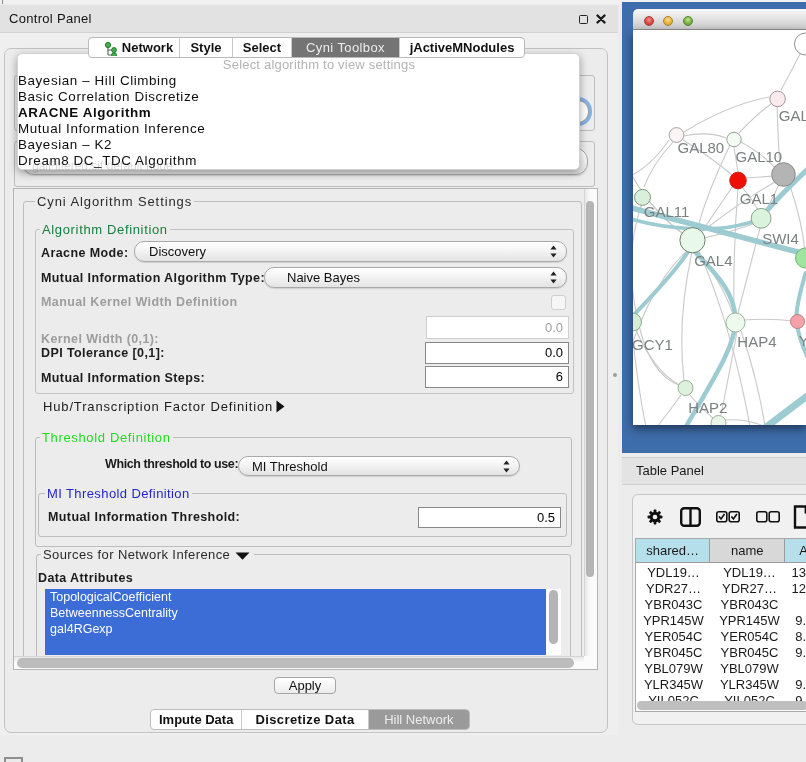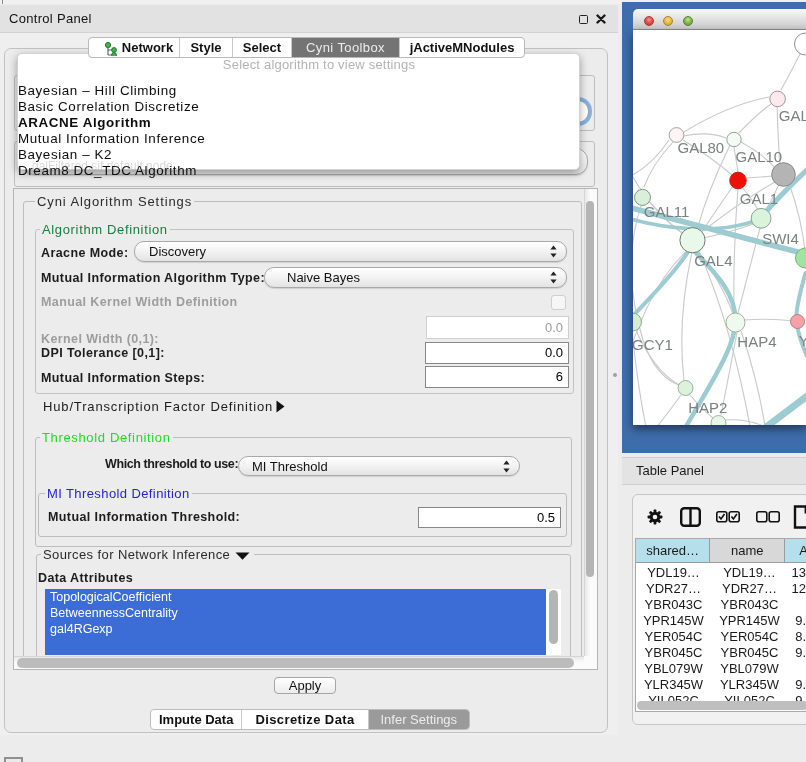--- a/index.html
+++ b/index.html
@@ -135,30 +135,30 @@
   <div class="abs" style="left:570px;top:467px;width:15px;height:14px;background:#fbfbfb;"></div>
 </div>
 
 
 <div class="abs" style="left:274px;top:677px;width:62px;height:17px;border:1px solid #a6a6a6;border-radius:4px;background:linear-gradient(#fff,#ececec);font-size:13px;color:#111;text-align:center;line-height:16px;">Apply</div>
 
 
 <div class="tabrow" style="left:150px;top:709px;width:320px;height:21px;">
   <div class="seg" style="width:92px;">Impute Data</div>
   <div class="seg" style="width:127px;letter-spacing:0.4px;">Discretize Data</div>
-  <div class="seg sel" style="width:101px;background:#9a9a9a;">Infer Settings</div>
+  <div class="seg sel" style="width:101px;background:#9a9a9a;">Hill Network</div>
 </div>
 
 
 <div class="abs" style="left:4px;top:757px;width:19px;height:19px;border:2px solid #8f8f8f;background:#eaeaea;"></div>
 
 
 <div class="abs" style="left:17px;top:53px;width:563px;height:117px;background:#fff;border:1px solid #d2d2d2;border-radius:5px;box-shadow:0 3px 8px rgba(0,0,0,0.35);"></div>
 <div class="abs" style="left:17px;top:57px;width:563px;height:18px;font-size:13px;letter-spacing:0.2px;color:#b3b3b3;text-align:center;padding-left:41px;">Select algorithm to view settings</div>
-<div class="abs" style="left:18px;top:83px;width:545px;font-size:13.4px;letter-spacing:0.6px;color:#0d0d0d;">
+<div class="abs" style="left:18px;top:73px;width:545px;font-size:13.4px;letter-spacing:0.6px;color:#0d0d0d;">
   <div style="height:16px;line-height:16px;">Bayesian – Hill Climbing</div>
   <div style="height:16px;line-height:16px;">Basic Correlation Discretize</div>
   <div style="height:16px;line-height:16px;font-weight:bold;">ARACNE Algorithm</div>
   <div style="height:16px;line-height:16px;">Mutual Information Inference</div>
   <div style="height:16px;line-height:16px;">Bayesian – K2</div>
   <div style="height:16px;line-height:16px;">Dream8 DC_TDC Algorithm</div>
 </div>
 
 <div class="abs" style="left:32px;top:157px;height:18px;line-height:18px;font-size:12px;color:#555;opacity:0.22;white-space:nowrap;">galFiltered.sif default node</div>
 

